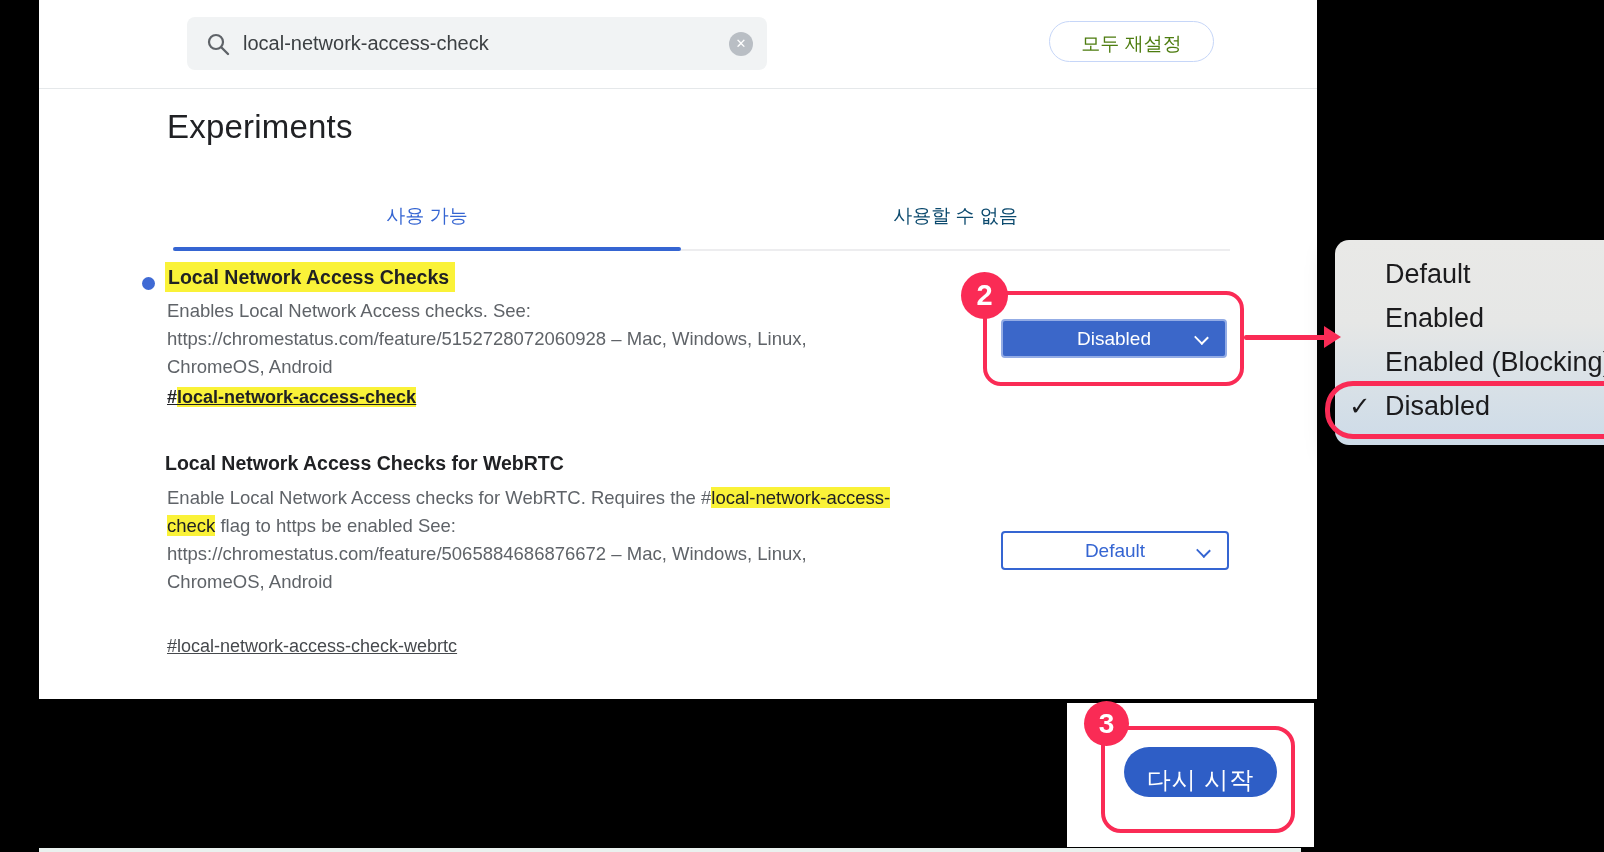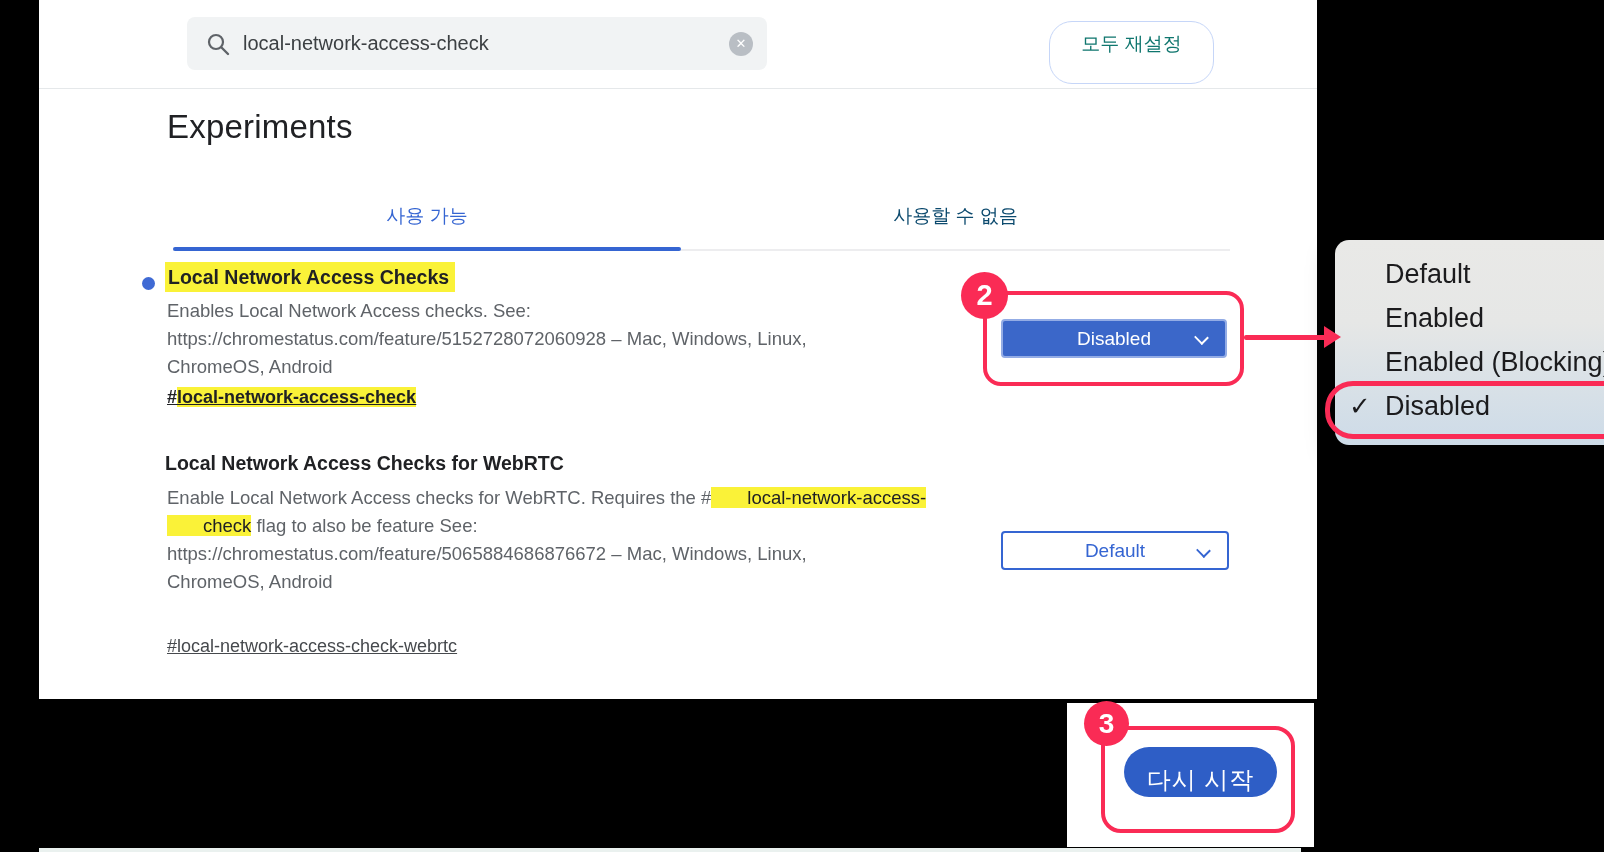--- a/index.html
+++ b/index.html
@@ -17,43 +17,43 @@
   
   .main-panel{position:absolute;left:0;top:0;width:1278px;height:699px;background:#fff;}
   .bottom-strip{position:absolute;left:0;top:848px;width:1262px;height:4px;background:#eaf1ef;}
 
   
   .search-box{position:absolute;left:148px;top:17px;width:580px;height:53px;background:#f1f3f4;border-radius:8px;}
   .search-icon{position:absolute;left:18px;top:14px;width:26px;height:26px;}
   .search-text{position:absolute;left:56px;top:0;height:53px;line-height:53px;font-size:20px;color:#3c4043;white-space:nowrap;}
   .clear-btn{position:absolute;right:14px;top:15px;width:24px;height:24px;border-radius:50%;background:#b9bec4;color:#fff;
              font-size:13px;line-height:24px;text-align:center;font-weight:bold;cursor:pointer;}
-  .reset-btn{position:absolute;left:1010px;top:21px;width:165px;height:63px;border-radius:23px;border:1.5px solid #c6d6f8;
-             background:#fff;color:#0f766e;font-size:19px;line-height:43px;text-align:center;cursor:pointer;}
+  .reset-btn{position:absolute;left:1010px;top:21px;width:165px;height:41px;border-radius:23px;border:1.5px solid #c6d6f8;
+             background:#fff;color:#4d7c0f;font-size:19px;line-height:43px;text-align:center;cursor:pointer;}
   .header-divider{position:absolute;left:0;top:88px;width:1278px;height:1px;background:#e5e8ea;}
 
   
   .page-title{position:absolute;left:128px;top:108px;font-size:33px;font-weight:400;color:#202124;letter-spacing:.2px;}
   .tab{position:absolute;top:196px;height:40px;line-height:40px;text-align:center;font-size:19px;cursor:pointer;}
   .tab-available{left:134px;width:508px;color:var(--link-blue);}
   .tab-unavailable{left:642px;width:549px;color:#0c4a6e;}
   .tabs-bar{position:absolute;left:134px;top:249px;width:1057px;height:2px;background:#ededef;}
   .tabs-indicator{position:absolute;left:134px;top:247px;width:508px;height:4px;background:var(--link-blue);border-radius:2px;}
 
   
   .hl{background:var(--yellow);}
   .flag-dot{position:absolute;left:103px;top:277px;width:13px;height:13px;border-radius:50%;background:#3f6ad4;}
   .flag-title{position:absolute;left:126px;font-size:19.5px;font-weight:bold;color:#202124;white-space:nowrap;}
   .flag-title .hl{padding:4px 6px 4px 3px;}
   .flag1-title{top:266px;}
   .flag2-title{top:452px;}
   .flag-desc{position:absolute;left:128px;font-size:18.5px;line-height:28px;color:#5f6368;white-space:nowrap;}
   .flag1-desc{top:297px;}
   .flag2-desc{top:484px;}
-  .flag-desc .hl{color:#202124;padding-left:36px;}
+  .flag-desc .hl{color:#202124;}
   .flag-link{position:absolute;left:128px;font-size:18px;color:#202124;white-space:nowrap;cursor:pointer;}
   .flag1-link{top:387px;font-weight:600;}
   .flag1-link,.flag1-link span{text-decoration:underline;}
   .flag2-link{top:636px;color:#46494d;text-decoration:underline;}
 
   
   .select{position:absolute;border-radius:4px;font-size:19px;text-align:center;cursor:pointer;}
   .select-filled{left:962px;top:319px;width:226px;height:39px;background:var(--blue);border:2px solid #93ace5;
                  color:#fff;line-height:35px;}
   .select-outline{left:962px;top:531px;width:228px;height:39px;background:#fff;border:2px solid var(--link-blue);
@@ -120,21 +120,21 @@
     </div>
     <div class="flag-link flag1-link"><span>#</span><span class="hl">local-network-access-check</span></div>
     <div class="select select-filled">
       <span>Disabled</span>
       <span class="chev"></span>
     </div>
 
     <div class="flag-title flag2-title">Local Network Access Checks for WebRTC</div>
     <div class="flag-desc flag2-desc">
       <div><span>Enable Local Network Access checks for WebRTC. Requires the #</span><span class="hl">local-network-access-</span></div>
-      <div><span class="hl">check</span><span> flag to also be feature See:</span></div>
+      <div><span class="hl">check</span><span> flag to https be enabled See:</span></div>
       <div>https://chromestatus.com/feature/5065884686876672 – Mac, Windows, Linux,</div>
       <div>ChromeOS, Android</div>
     </div>
     <div class="flag-link flag2-link">#local-network-access-check-webrtc</div>
     <div class="select select-outline">
       <span>Default</span>
       <span class="chev"></span>
     </div>
   </div>
 

